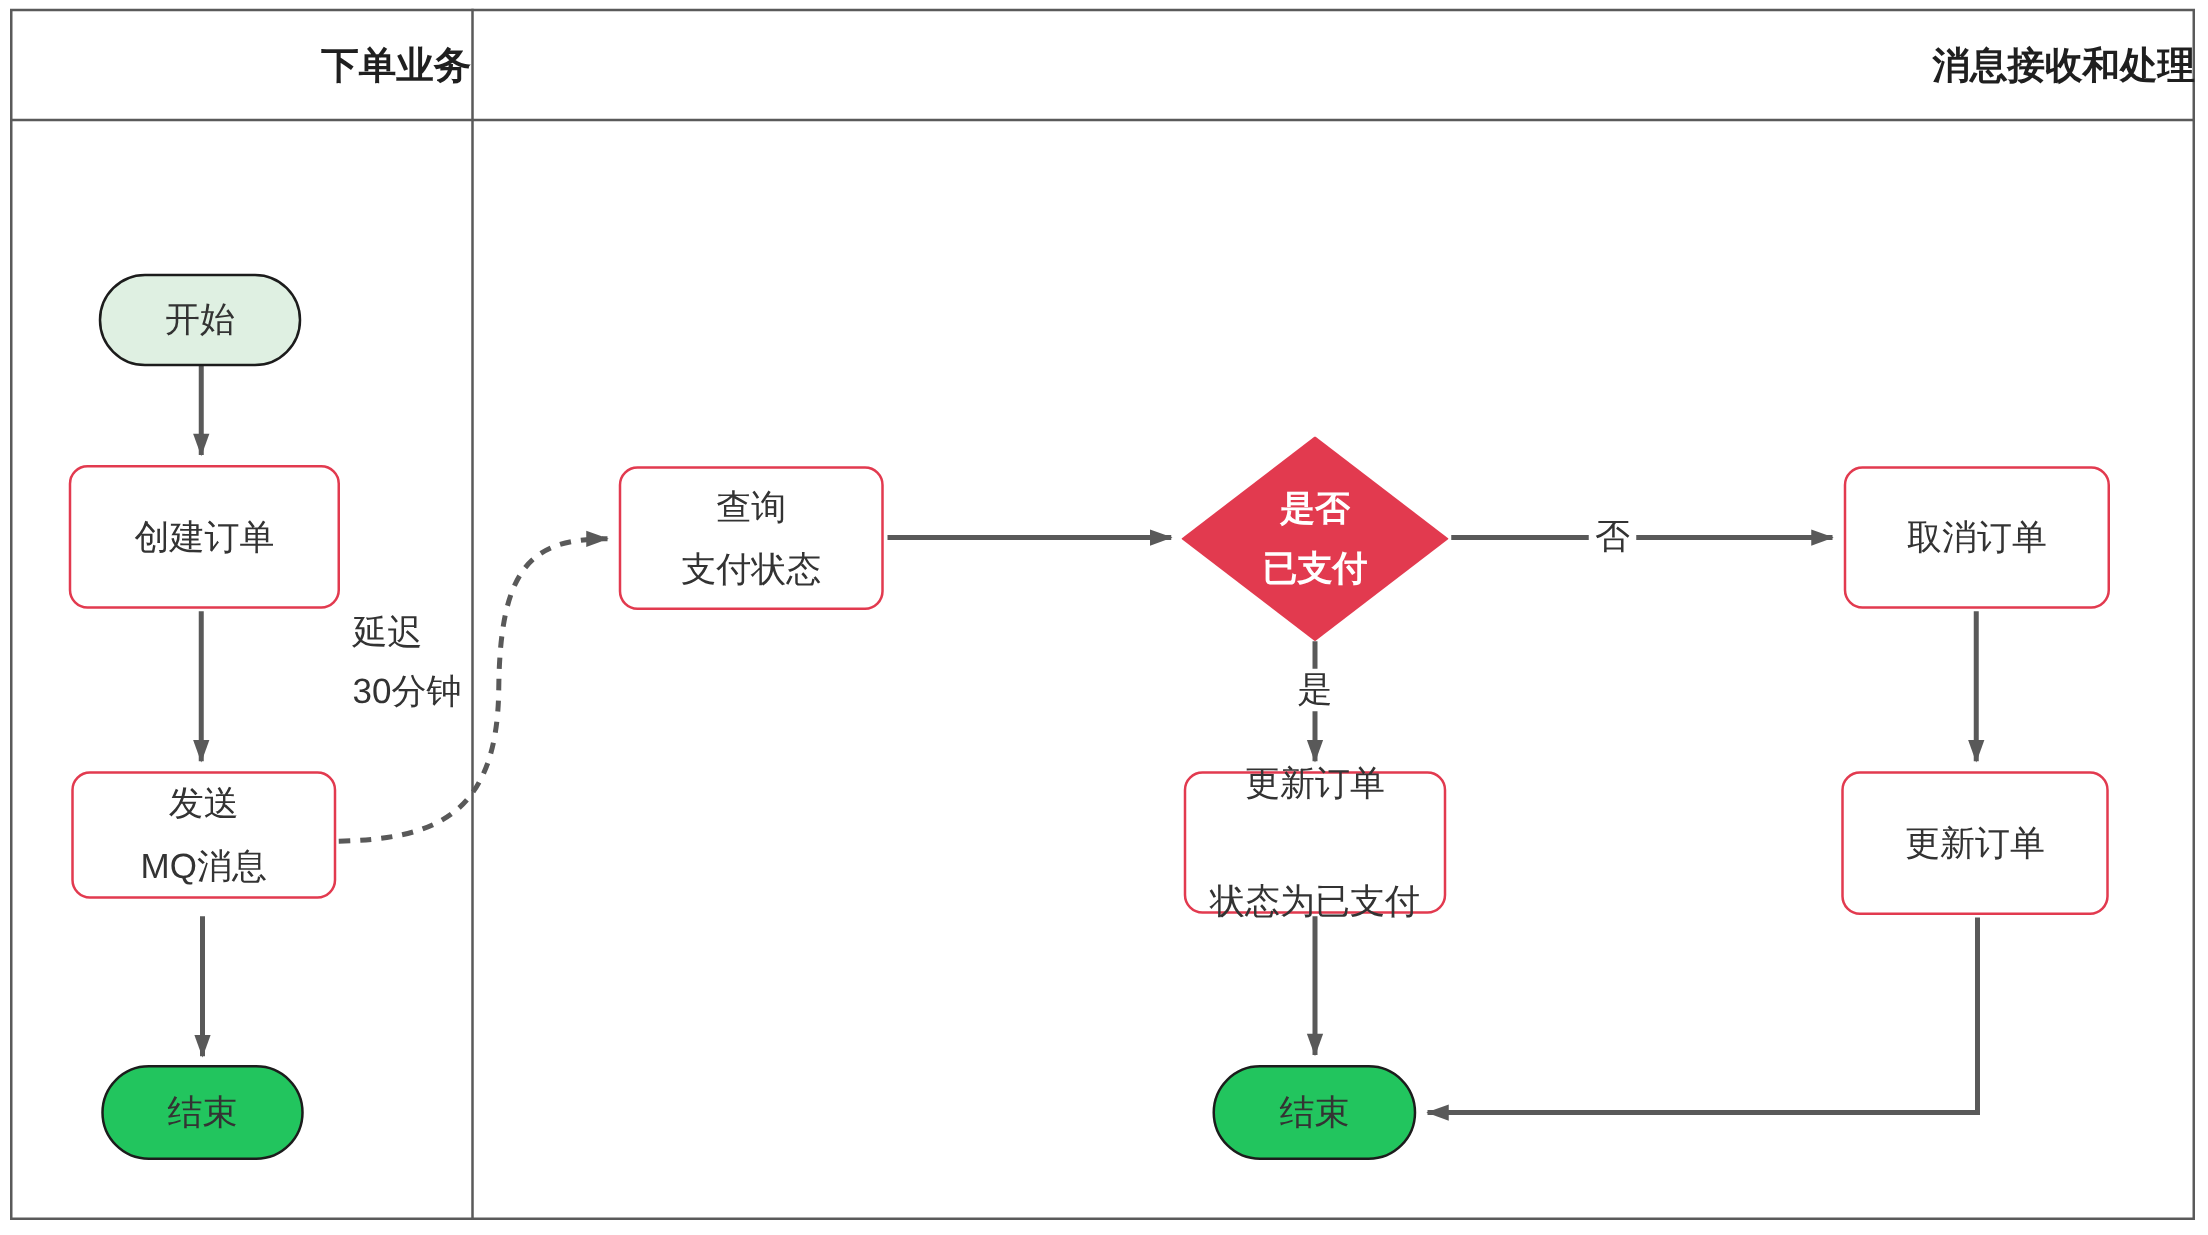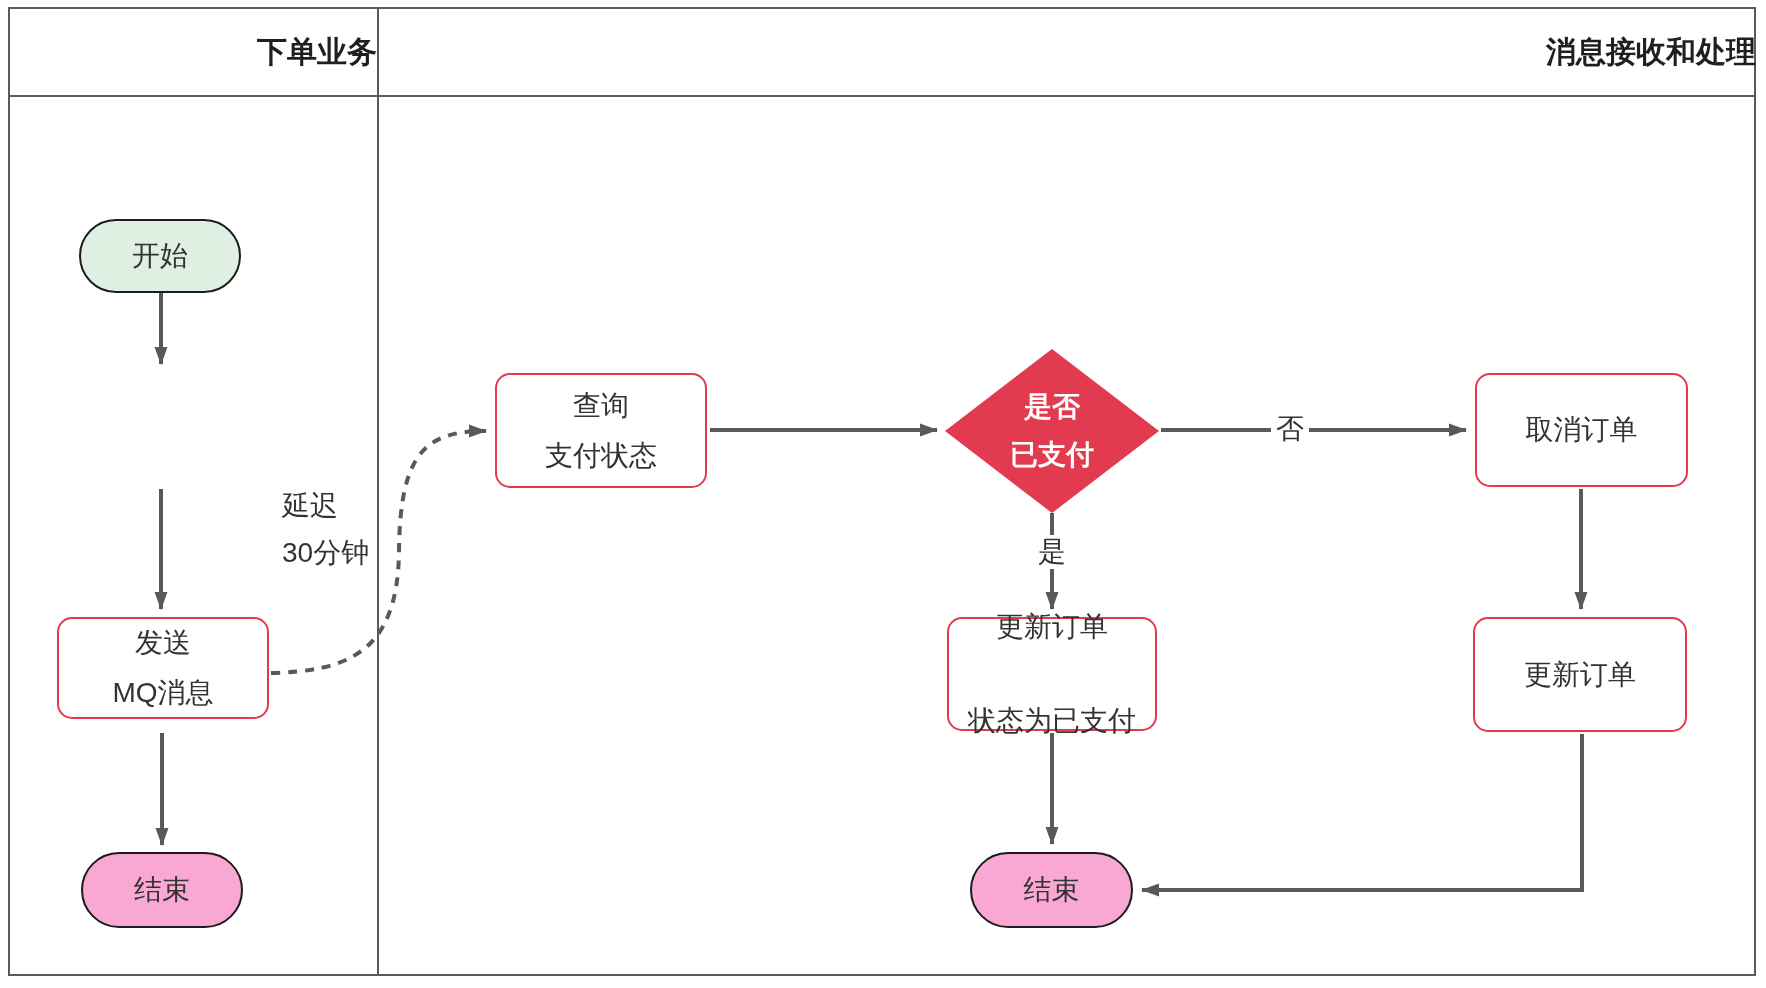--- a/index.html
+++ b/index.html
@@ -27,21 +27,21 @@
   
   .node{
     position:absolute;box-sizing:border-box;z-index:3;
     display:flex;flex-direction:column;align-items:center;justify-content:center;
     font-size:28px;color:#333333;text-align:center;line-height:50px;
   }
   .terminator{
     border:2.5px solid #1c1c1c;border-radius:38px;
   }
   .terminator.start{background:#dff0e2;margin-top:16px;}
-  .terminator.end{background:#f9a8d4;}
+  .terminator.end{background:#22c55e;}
   .process{
     background:#ffffff;border:2px solid #e23a4f;border-radius:15px;
   }
   .decision{
     background:#e23a4f;
     clip-path:polygon(50% 0%,100% 50%,50% 100%,0% 50%);
     color:#ffffff;font-weight:bold;line-height:48px;text-align:center;
   }
   .node .txt{display:block;}
 
@@ -86,20 +86,23 @@
       <path d="M 1052 733 L 1052 844" marker-end="url(#arrow)"></path>
       <path d="M 1581 489 L 1581 609" marker-end="url(#arrow)"></path>
       <path d="M 1582 734 L 1582 890 L 1142 890" marker-end="url(#arrow)"></path>
     </g>
   </svg>
 
   <div class="node terminator start" style="left:79px;top:203px;width:162px;height:74px;">
     <span class="txt">开始</span>
   </div>
 
+  <div class="node process" style="left:55px;top:372px;width:217px;height:115px;">
+    <span class="txt">创建订单</span>
+  </div>
 
   <div class="node process" style="left:57px;top:617px;width:212px;height:102px;">
     <span class="txt">发送</span>
     <span class="txt">MQ消息</span>
   </div>
 
   <div class="node terminator end" style="left:81px;top:852px;width:162px;height:76px;">
     <span class="txt">结束</span>
   </div>
 

